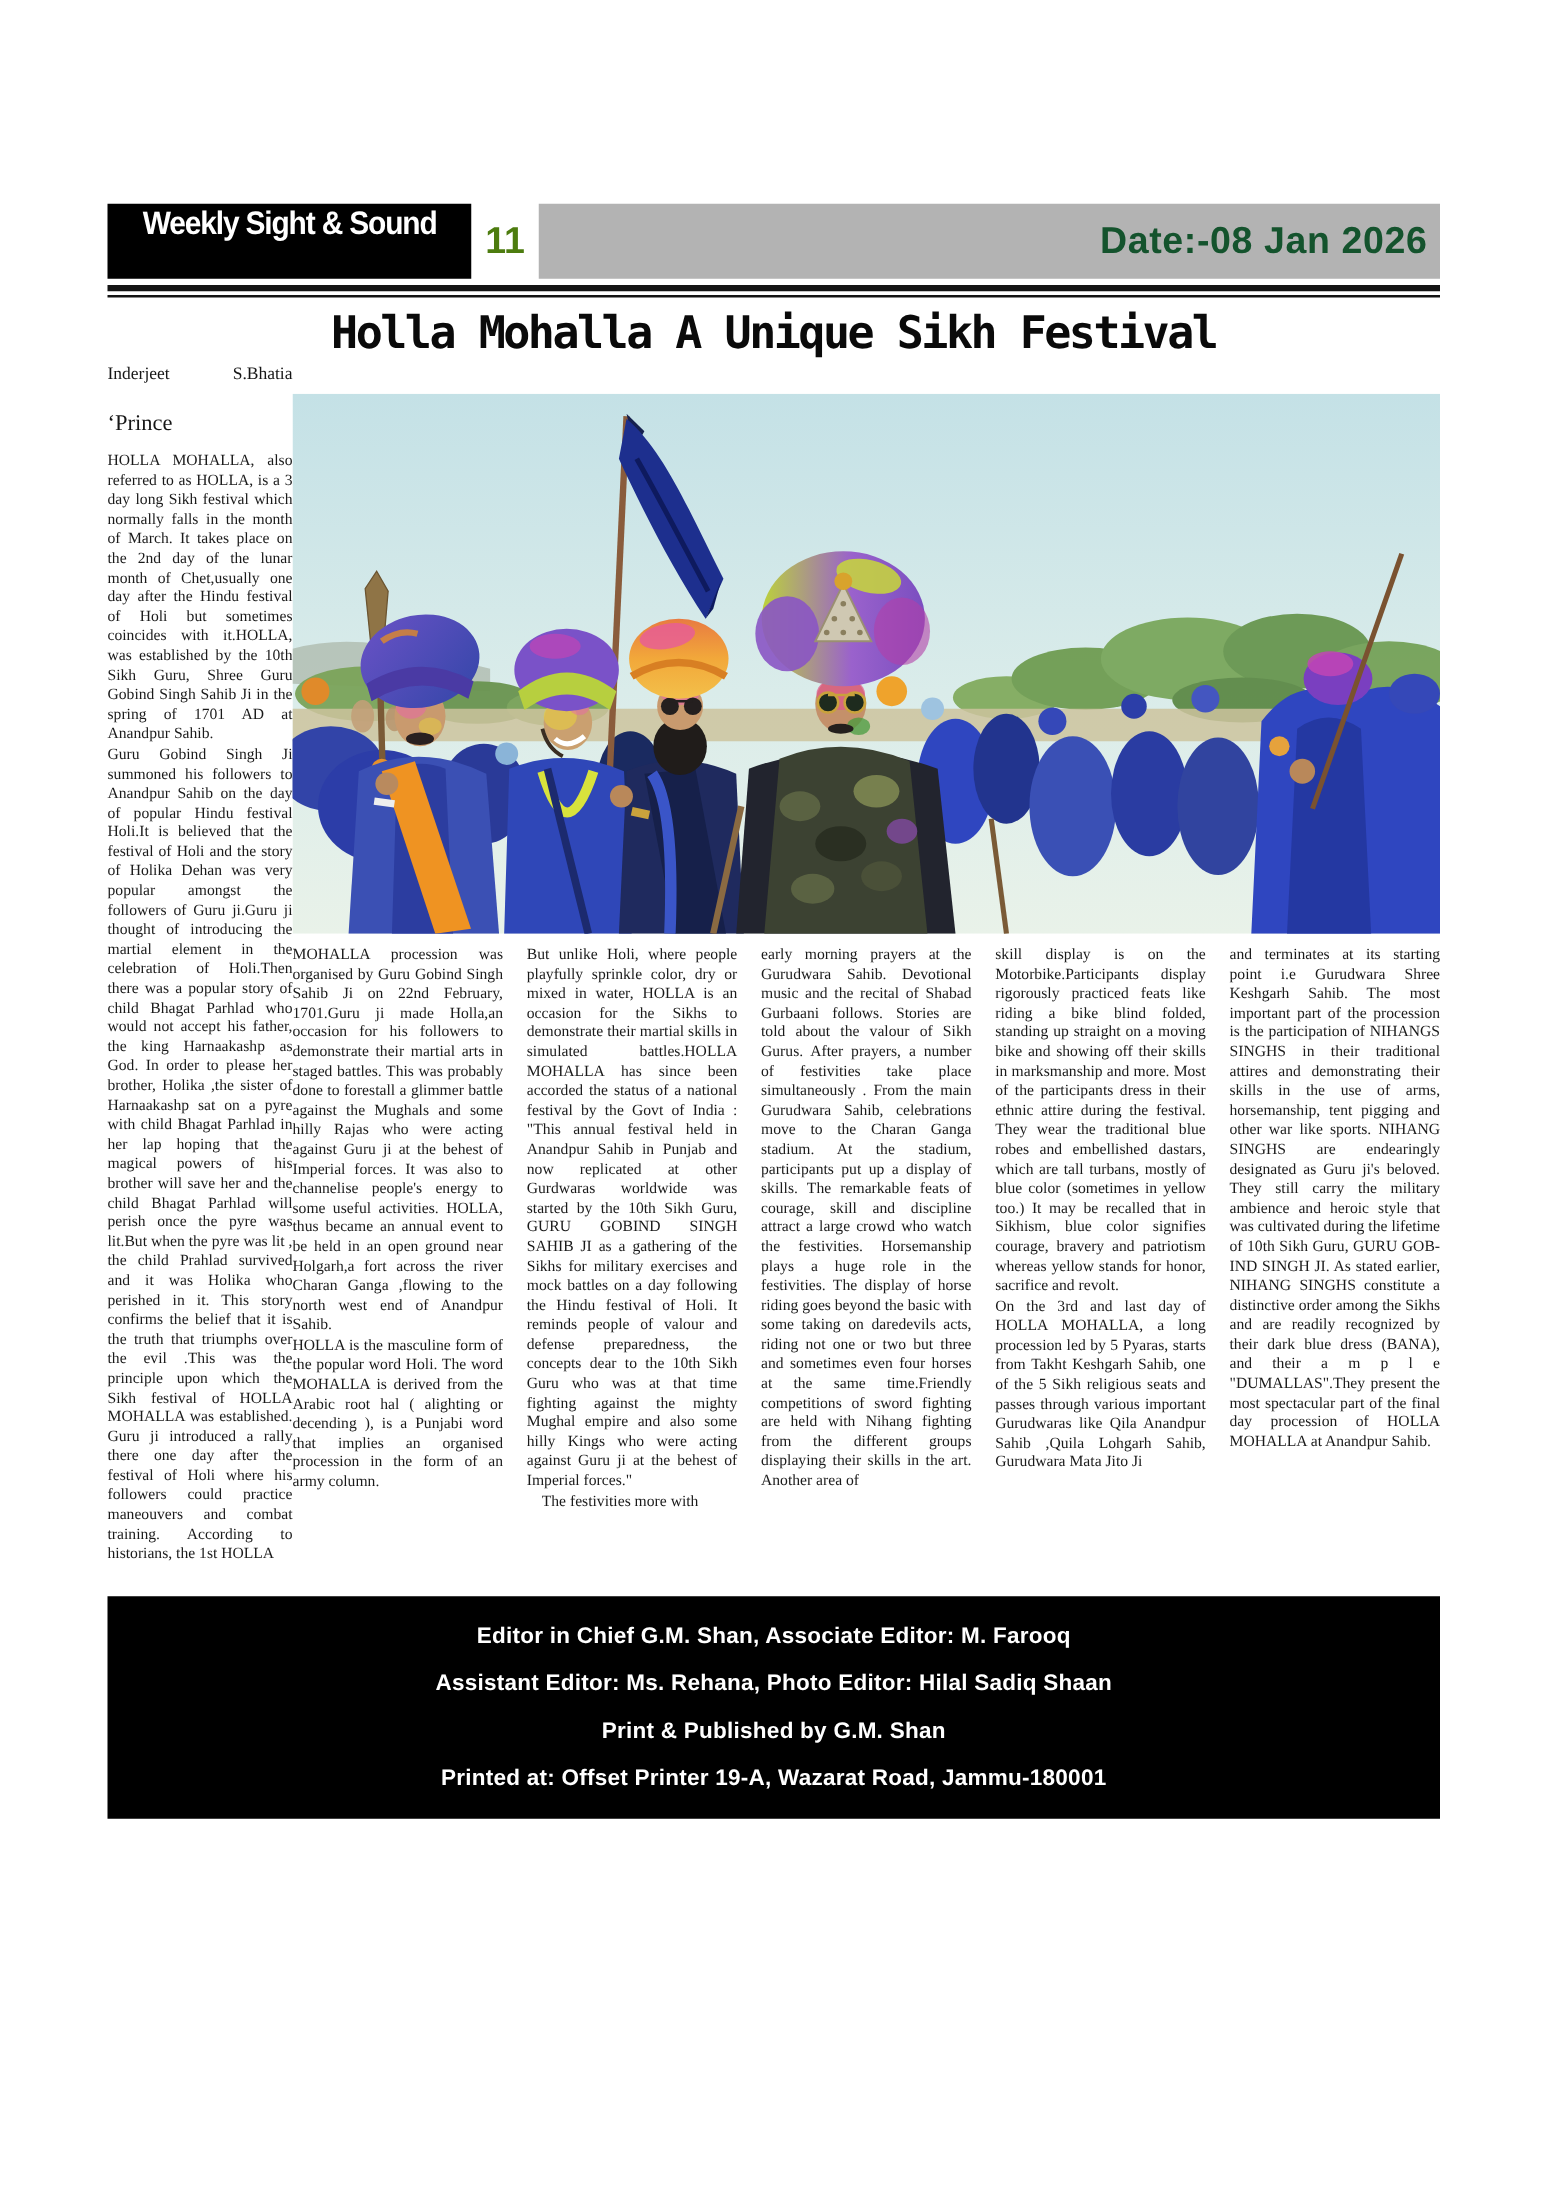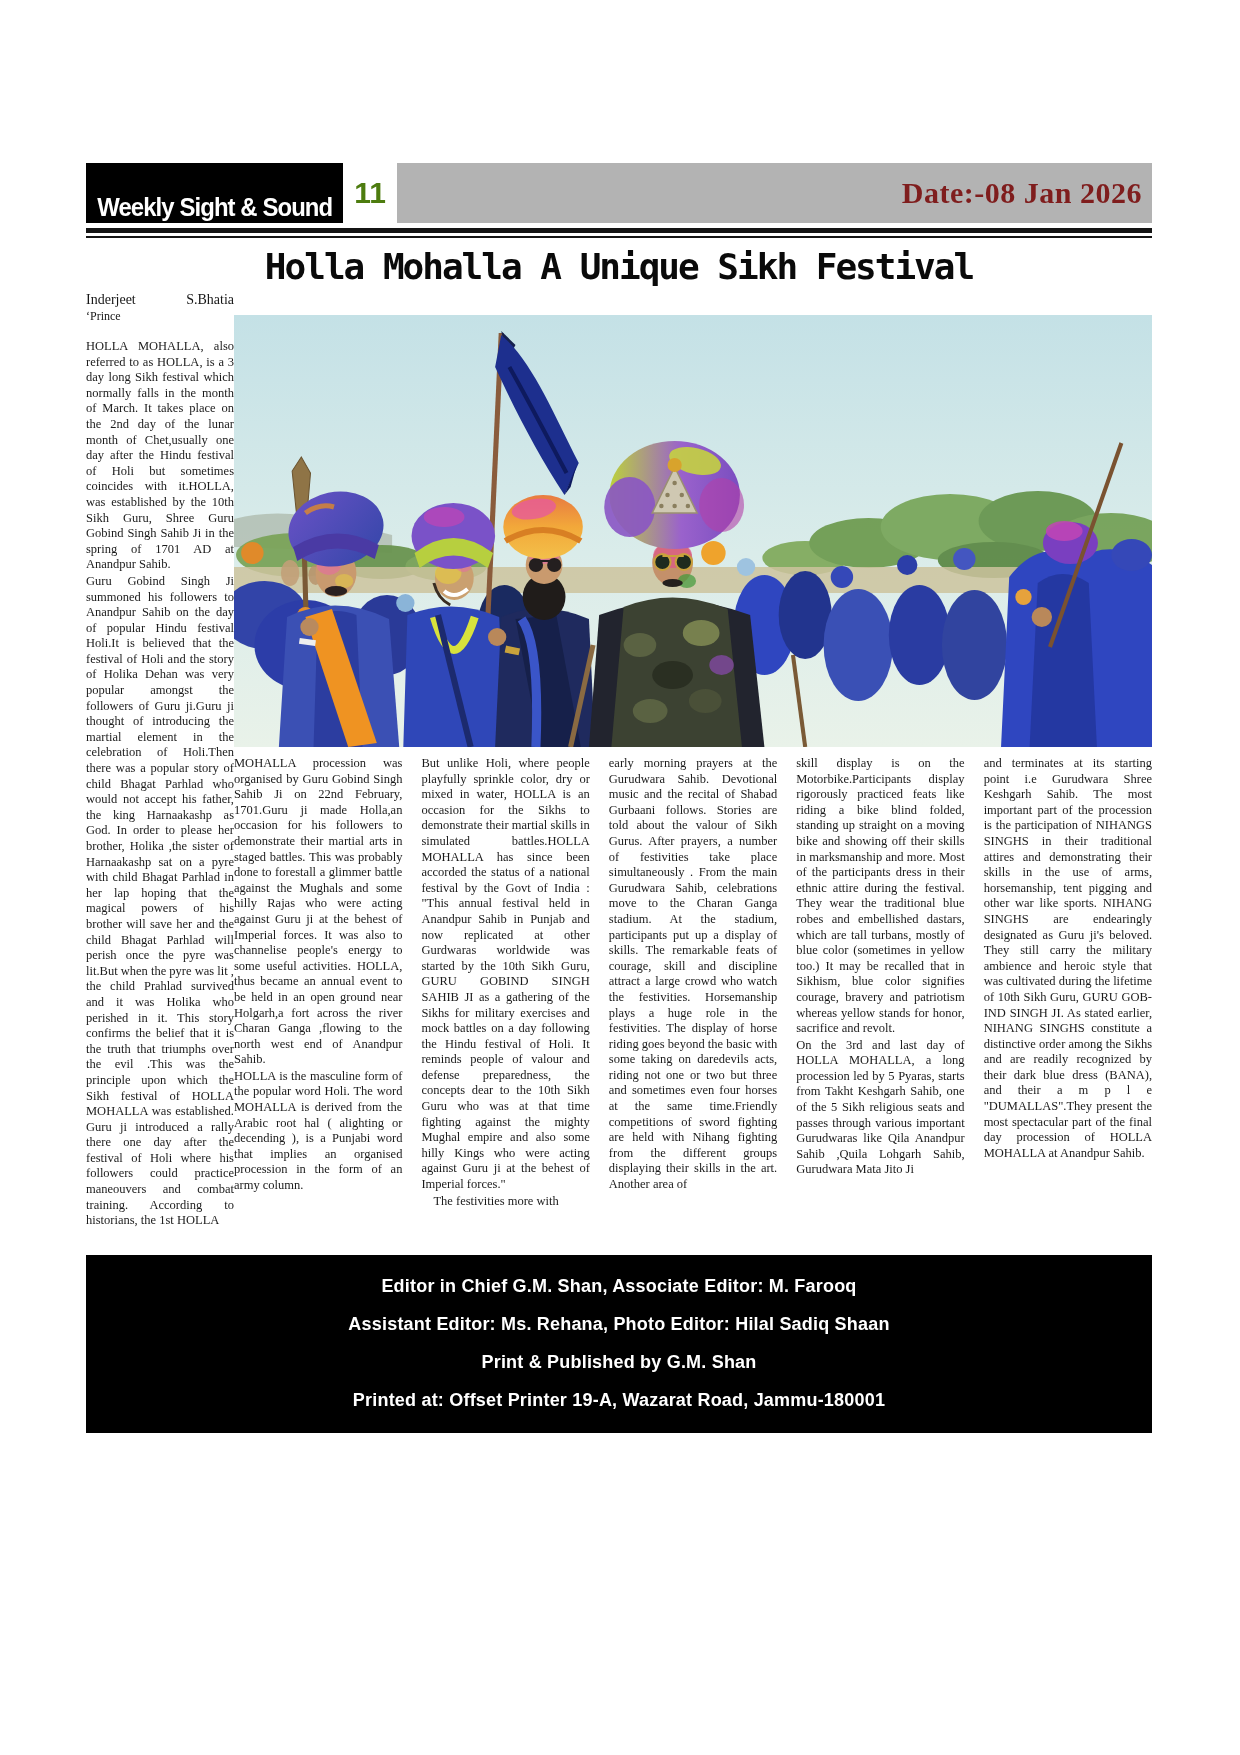--- a/index.html
+++ b/index.html
@@ -2,40 +2,40 @@
 <html><head>
 <meta charset="utf-8">
 <style>
   html,body{margin:0;padding:0;background:#ffffff;}
   .page{position:relative;width:1240px;height:1755px;background:#fff;overflow:hidden;
         font-family:"Liberation Serif",serif;color:#161616;}
   .content{position:absolute;left:86px;right:88px;top:163px;}
 
   
   .header-row{display:flex;align-items:stretch;height:60px;}
-  .masthead-box{background:#000;width:257px;flex:none;display:flex;align-items:flex-end;justify-content:center;}
+  .masthead-box{background:#000;width:291px;flex:none;display:flex;align-items:flex-start;justify-content:center;}
   .masthead-box span{color:#fff;font-family:"Liberation Sans",sans-serif;font-weight:bold;font-size:26px;
       letter-spacing:-1px;transform:scaleX(.92);white-space:nowrap;}
   .page-num{width:54px;flex:none;display:flex;align-items:center;justify-content:center;
       font-family:"Liberation Sans",sans-serif;font-weight:bold;font-size:30px;color:#4d7c0f;}
   .date-bar{flex:1;background:#b3b3b3;display:flex;align-items:center;justify-content:flex-end;
       padding-right:10px;}
-  .date-bar span{font-family:Liberation Serif, serif;font-weight:bold;font-size:30px;color:#7f1d1d;letter-spacing:.5px;}
+  .date-bar span{font-family:Liberation Sans, sans-serif;font-weight:bold;font-size:30px;color:#14532d;letter-spacing:.5px;}
   .rule-thick{height:5px;background:#141414;margin-top:5px;}
   .rule-thin{height:2px;background:#141414;margin-top:3px;}
 
   
   .headline{font-family:"DejaVu Sans Mono",monospace;font-weight:bold;font-size:36px;
       text-align:center;letter-spacing:-2px;margin:8px 0 0 0;color:#0a0a0a;white-space:nowrap;}
 
   
   .body-grid{display:flex;margin-top:4px;}
   .col-first{width:148px;flex:none;}
   .byline{display:flex;justify-content:space-between;font-size:14px;line-height:17px;}
-  .byline-alias{font-size:12px;line-height:17px;margin-bottom:14px;}
+  .byline-alias{font-size:18px;line-height:17px;margin-bottom:14px;margin-top:22px;}
   .main-area{flex:1;min-width:0;}
   .photo-frame{margin-top:24px;height:432px;}
   .photo-frame svg{display:block;width:100%;height:100%;}
   .columns-row{display:flex;gap:19px;margin-top:9px;}
   .text-col{flex:1;min-width:0;}
   p.body{font-size:12.5px;line-height:15.6px;text-align:justify;margin:0;color:#1a1a1a;}
   p.body + p.body{margin-top:1px;}
   p.indent{text-indent:12px;}
 
   

